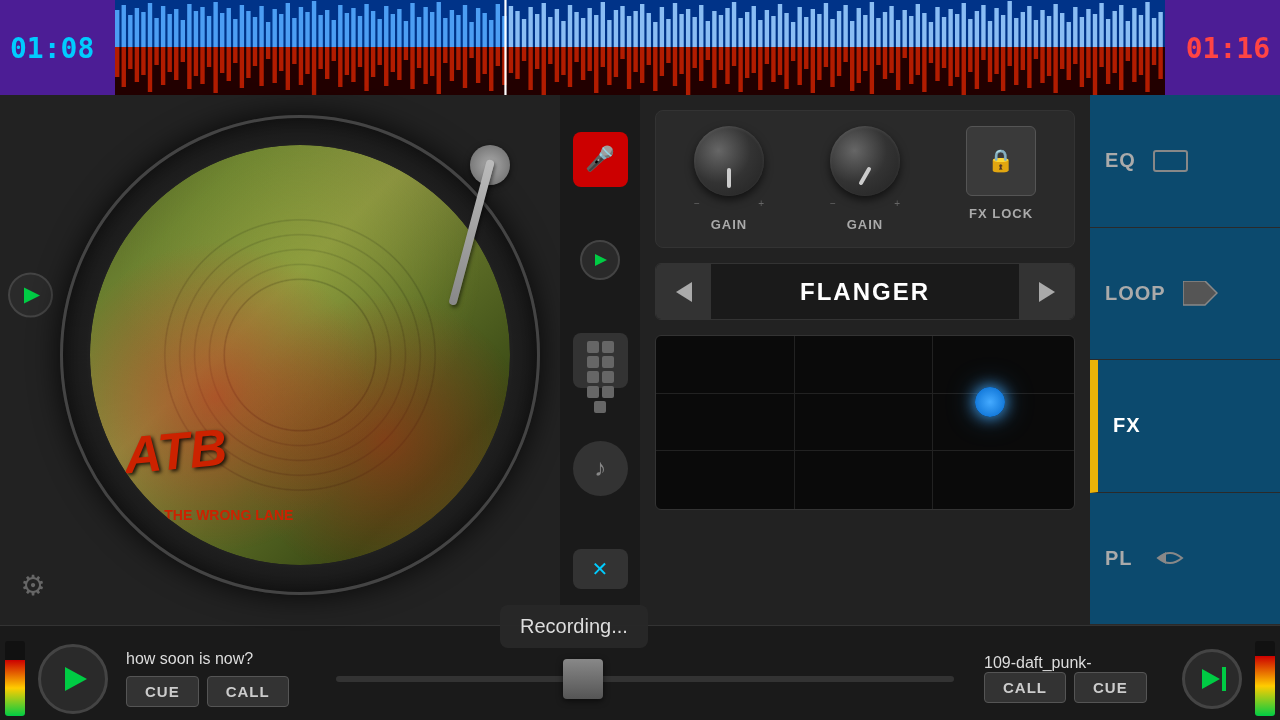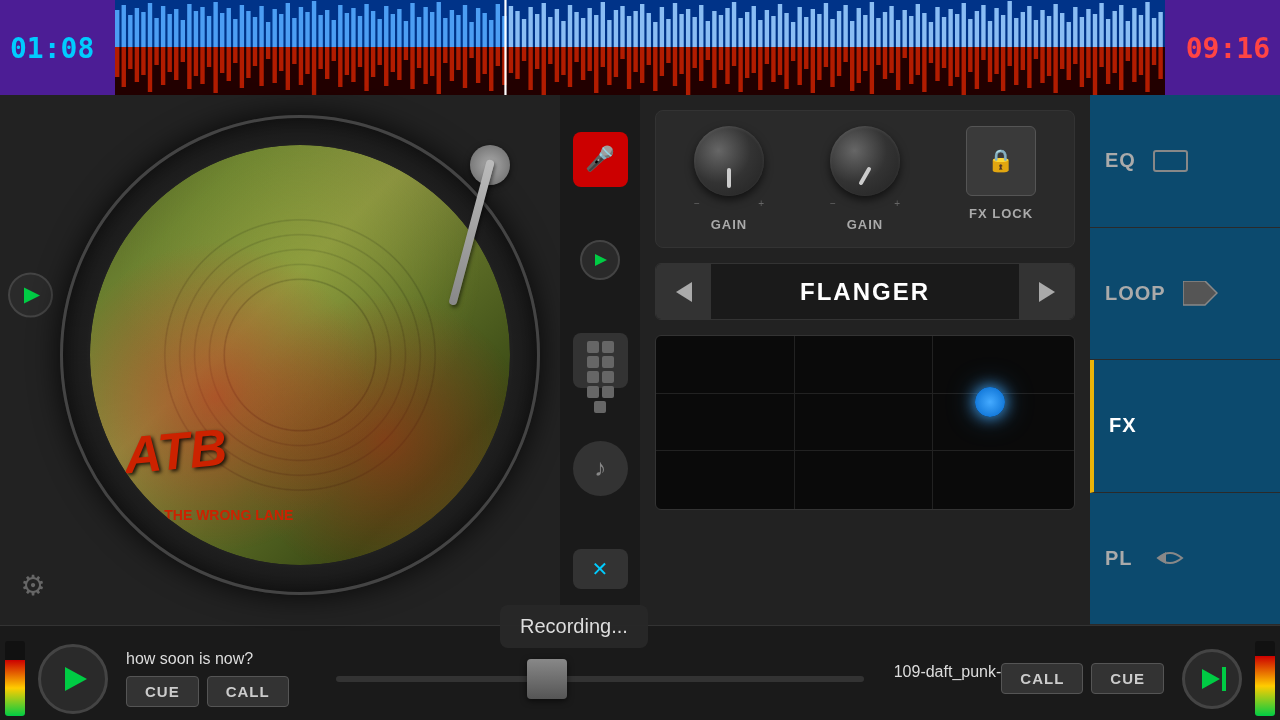--- a/index.html
+++ b/index.html
@@ -506,21 +506,21 @@
       flex: 1;
       display: flex;
       align-items: center;
       justify-content: flex-start;
       padding: 0 15px;
       border-bottom: 1px solid #2a2a2a;
       cursor: pointer;
       gap: 15px;
     }
     .sidebar-item.active {
-      border-left: 4px solid #eab308;
+      border-left: 8px solid #eab308;
     }
     .sidebar-label {
       font-size: 20px;
       font-weight: bold;
       color: #aaa;
       letter-spacing: 1px;
     }
     .sidebar-icon {
       width: 40px;
       height: 30px;
@@ -638,21 +638,21 @@
       height: 40px;
       background: linear-gradient(to bottom, #888, #555);
       border-radius: 4px;
       box-shadow: 0 2px 6px rgba(0,0,0,0.6);
       cursor: pointer;
     }
 
     
     .track-info-right {
       display: flex;
-      flex-direction: row;
+      flex-direction: column;
       gap: 0;
       min-width: 200px;
       padding: 0 10px;
     }
 
     
     .bottom-right-controls {
       display: flex;
       align-items: center;
       gap: 5px;
@@ -1029,21 +1029,21 @@
           <rect x="930" y="0" width="4" height="35"></rect>
           <rect x="936" y="0" width="4" height="28"></rect>
           <rect x="942" y="0" width="4" height="45"></rect>
           <rect x="948" y="0" width="4" height="18"></rect>
           <rect x="954" y="0" width="4" height="32"></rect>
         </g>
         <line x1="357" y1="0" x2="357" y2="48" stroke="white" stroke-width="2"></line>
       </svg>
     </div>
   </div>
-  <span class="time-right">09:16</span>
+  <span class="time-right">01:16</span>
 </div>
 
 <div class="main-area">
 
   <div class="turntable-section">
 
     <div class="left-play-btn" style="top:200px">
       <div class="play-triangle"></div>
     </div>
 

